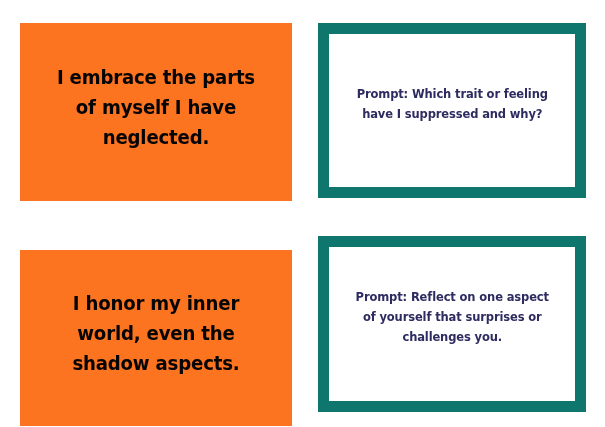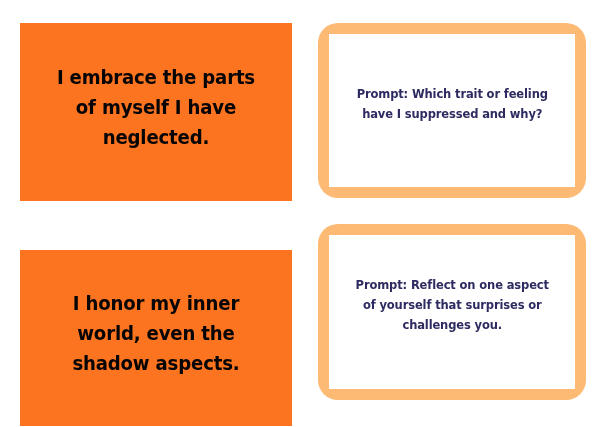--- a/index.html
+++ b/index.html
@@ -43,23 +43,22 @@
     line-height: 30px;
     letter-spacing: -0.2px;
     text-align: center;
     width: 86%;
     transform: scaleX(0.93) translateY(-4px);
     transform-origin: center center;
   }
 
   
   .card--prompt {
-    background: #fdba74;
+    background: #0f766e;
     padding: 11px;
-    border-radius: 20px;
   }
 
   .card--prompt .card-inner {
     width: 100%;
     height: 100%;
     background: #ffffff;
     display: flex;
     align-items: center;
     justify-content: center;
   }
@@ -74,21 +73,21 @@
     text-align: center;
     width: 88%;
     transform: scaleX(0.93) translateY(-7px);
     transform-origin: center center;
   }
 
   
   #card-affirmation-1 { left: 20px;  top: 23px;  width: 272px; height: 178px; }
   #card-prompt-1      { left: 318px; top: 23px;  width: 268px; height: 175px; }
   #card-affirmation-2 { left: 20px;  top: 228px; width: 272px; height: 176px; margin-top: 22px; }
-  #card-prompt-2      { left: 318px; top: 224px; width: 268px; height: 176px; }
+  #card-prompt-2      { left: 318px; top: 236px; width: 268px; height: 176px; }
 </style>
 </head>
 <body>
 
 <div class="sheet">
 
   <div class="card card--affirmation" id="card-affirmation-1">
     <div class="card-text">I embrace the parts of myself I have neglected.</div>
   </div>
 

